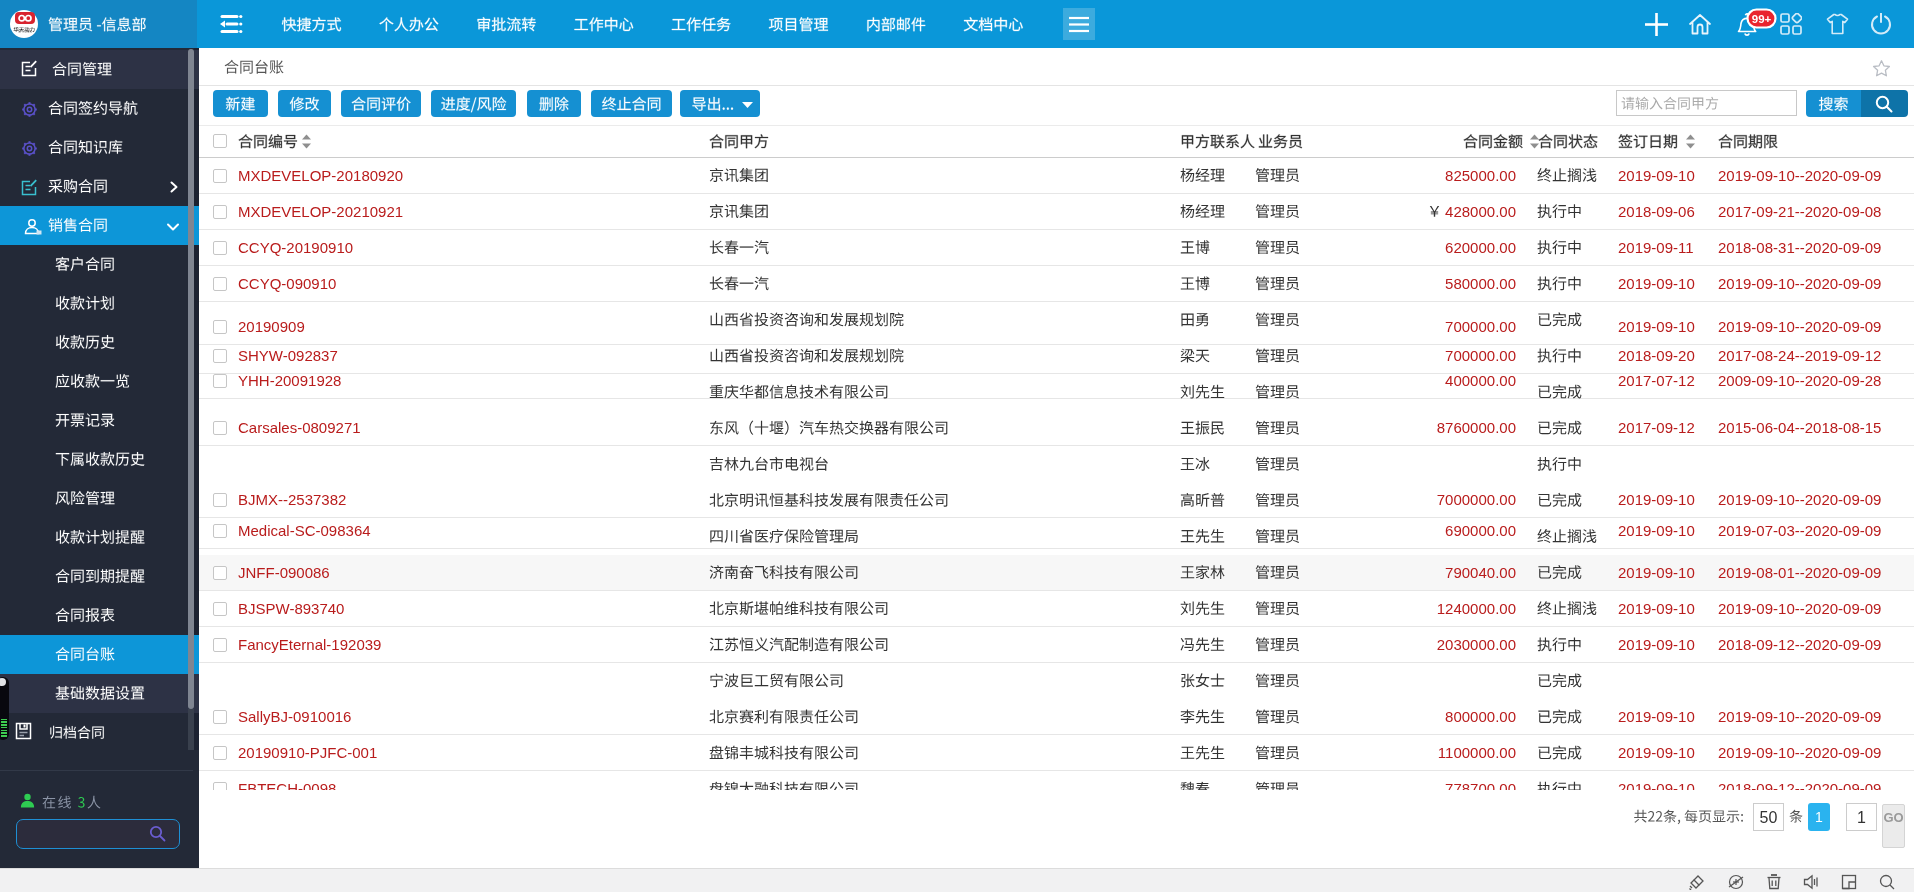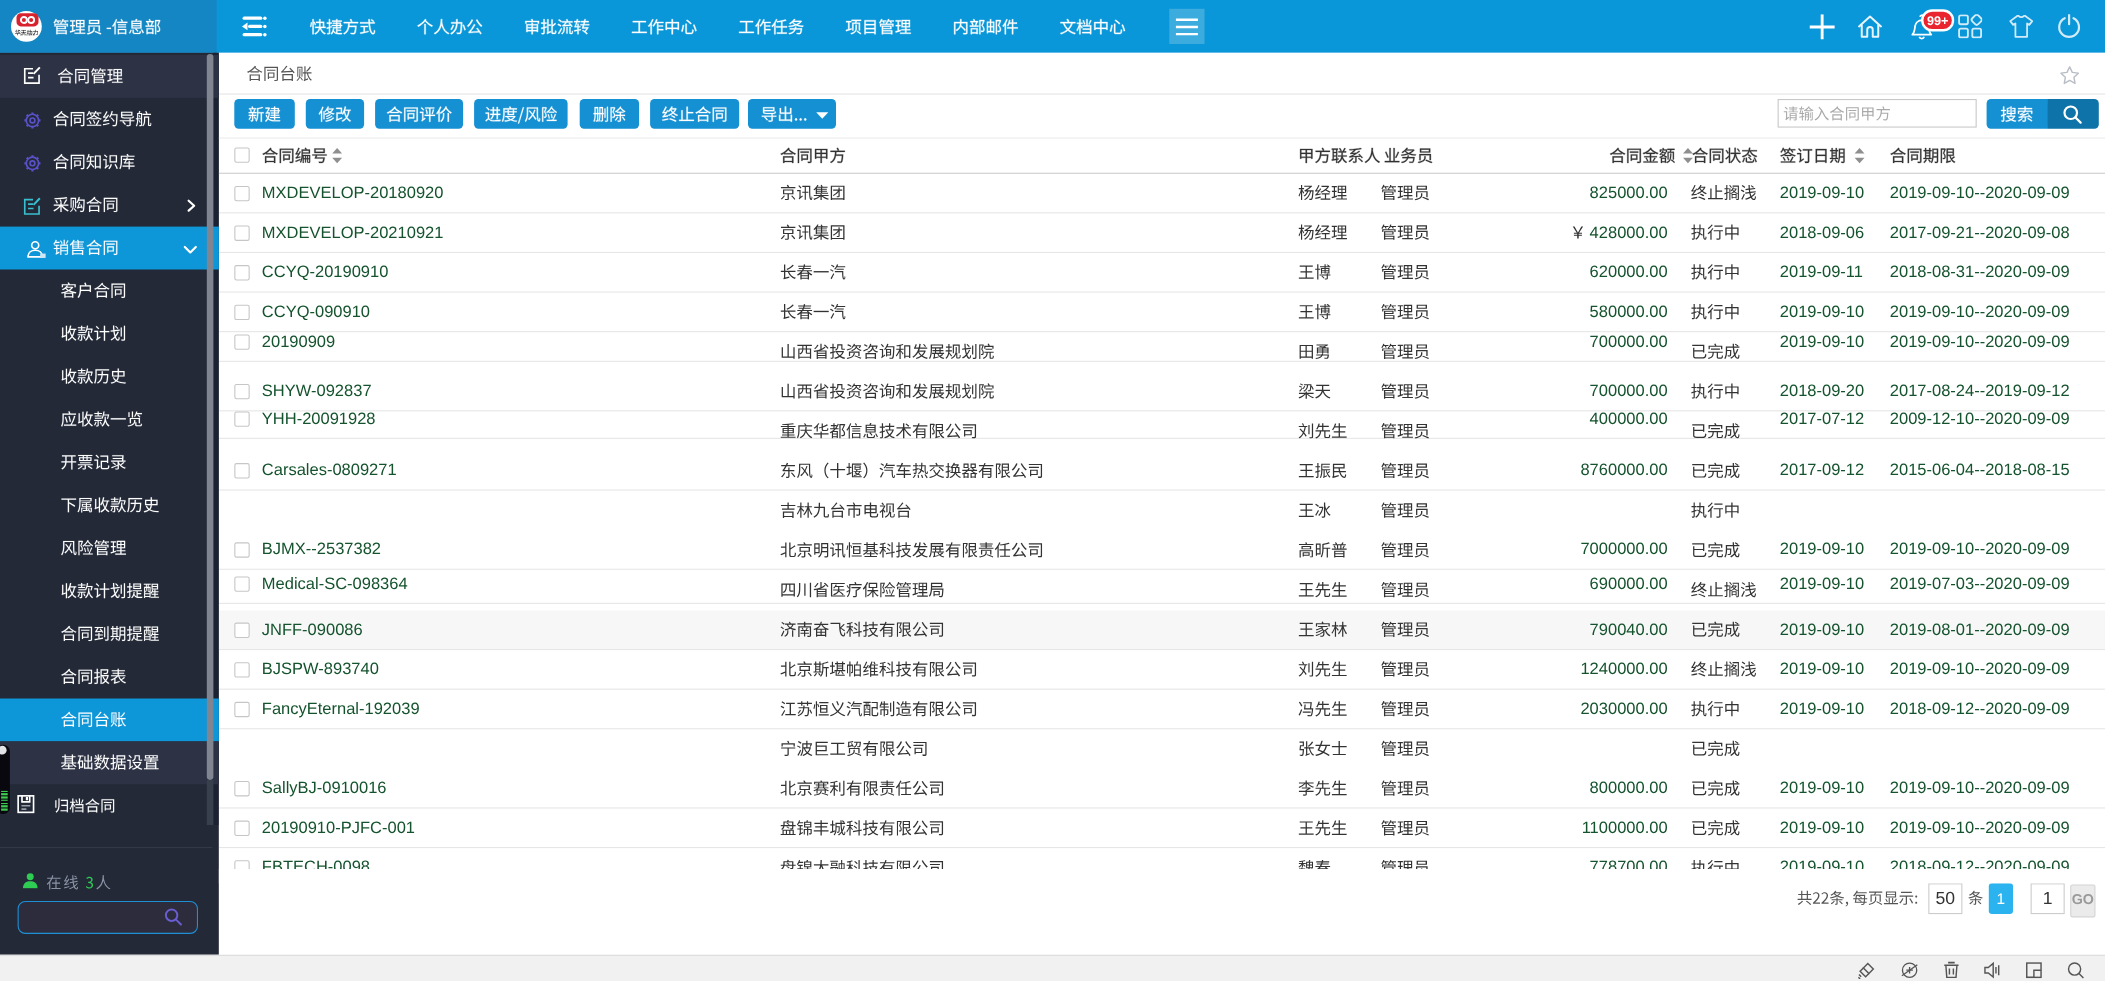--- a/index.html
+++ b/index.html
@@ -25,33 +25,33 @@
 #widgetknob{position:absolute;left:-2px;top:678px;width:8px;height:8px;border-radius:4px;background:#e2e3e6;z-index:21}
 
 #main{position:absolute;left:199px;top:48px;width:1715px;height:820px;background:#fff}
 #bc{position:absolute;left:199px;top:48px;width:1715px;height:38px;border-bottom:1px solid #e4e4e4}
 .btn{position:absolute;top:90px;height:27px;background:#1590d2;border-radius:4px}
 #sinput{position:absolute;left:1616px;top:90px;width:181px;height:26px;border:1px solid #c8c8c8;background:#fff}
 #sbtn{position:absolute;left:1806px;top:90px;width:55px;height:27px;background:#1590d2;border-radius:4px 0 0 4px}
 #mbtn{position:absolute;left:1861px;top:90px;width:47px;height:27px;background:#0e73a8;border-radius:0 4px 4px 0}
 #thead{position:absolute;left:199px;top:125px;width:1715px;height:33px;border-top:1px solid #ebebeb;border-bottom:1px solid #cccccc}
 #tbody{position:absolute;left:199px;top:157.5px;width:1715px;height:633px;overflow:hidden}
-.row{position:absolute;left:0;width:1715px;height:36.1px;border-bottom:1px solid #e6e6e6;font-size:15px;color:#14532d}
+.row{position:absolute;left:0;width:1715px;height:36.1px;border-bottom:1px solid #e6e6e6;font-size:15px;color:#b91c1c}
 
 .row span{position:absolute;top:0;line-height:36.1px;white-space:pre}
 .c1{left:39px}
 .amt{right:398px;text-align:center}
 .dt{left:1419px}
 .rg{left:1519px}
 .cb{left:14px;top:11px!important;width:14px;height:14px;border:1px solid #c6c6c6;border-radius:2px;background:#fff}
 .hcb{position:absolute;left:213px;top:134px;width:14px;height:14px;border:1px solid #c6c6c6;border-radius:2px;background:#fff}
 
 .pg{position:absolute;top:803px;height:28px;border:1px solid #ccc;background:#fff;font-size:16px;color:#333;text-align:center;line-height:27px}
 #pgblue{position:absolute;left:1808px;top:803px;width:22px;height:28px;background:#2ab3ef;border-radius:3px;color:#fff;font-size:14px;text-align:center;line-height:28px}
-#pggo{position:absolute;left:1882px;top:804px;width:23px;height:30px;background:#ebebeb;border:1px solid #d4d4d4;border-radius:2px;color:#9a9a9a;font-size:13px;text-align:center;line-height:25px;font-weight:bold}
+#pggo{position:absolute;left:1882px;top:804px;width:23px;height:44px;background:#ebebeb;border:1px solid #d4d4d4;border-radius:2px;color:#9a9a9a;font-size:13px;text-align:center;line-height:25px;font-weight:bold}
 
 #status{position:absolute;left:0;top:868px;width:1914px;height:24px;background:#f1f1f2;border-top:1px solid #dcdcdc}
 .ic{position:absolute;top:0;left:0;z-index:10}
 </style></head>
 <body>
 <div id="topbar"></div>
 <div id="topleft"></div>
 <div id="logo"></div>
 <div id="logored"></div>
 <div id="hl"></div>
@@ -110,40 +110,40 @@
       <span class="dt">2019-09-11</span>
       <span class="rg">2018-08-31--2020-09-09</span>
     </div>
     <div class="row" style="top:108.3px;">
       <span class="cb"></span>
       <span class="c1">CCYQ-090910</span>
       <span class="amt">580000.00</span>
       <span class="dt">2019-09-10</span>
       <span class="rg">2019-09-10--2020-09-09</span>
     </div>
-    <div class="row" style="top:135px;padding-left:22px;">
+    <div class="row" style="top:151px;padding-left:22px;">
       <span class="cb"></span>
       <span class="c1">20190909</span>
       <span class="amt">700000.00</span>
       <span class="dt">2019-09-10</span>
       <span class="rg">2019-09-10--2020-09-09</span>
     </div>
     <div class="row" style="top:180.5px;">
       <span class="cb"></span>
       <span class="c1">SHYW-092837</span>
       <span class="amt">700000.00</span>
       <span class="dt">2018-09-20</span>
       <span class="rg">2017-08-24--2019-09-12</span>
     </div>
     <div class="row" style="top:205px;">
       <span class="cb"></span>
       <span class="c1">YHH-20091928</span>
       <span class="amt">400000.00</span>
       <span class="dt">2017-07-12</span>
-      <span class="rg">2009-12-10--2020-09-09</span>
+      <span class="rg">2009-09-10--2020-09-28</span>
     </div>
     <div class="row" style="top:252.7px;">
       <span class="cb"></span>
       <span class="c1">Carsales-0809271</span>
       <span class="amt">8760000.00</span>
       <span class="dt">2017-09-12</span>
       <span class="rg">2015-06-04--2018-08-15</span>
     </div>
     <div class="row" style="top:324.9px;">
       <span class="cb"></span>

